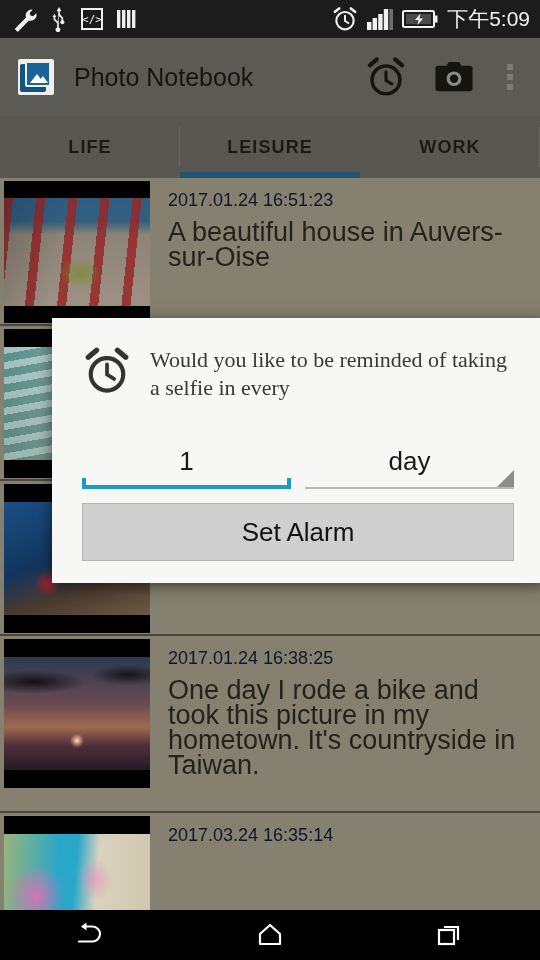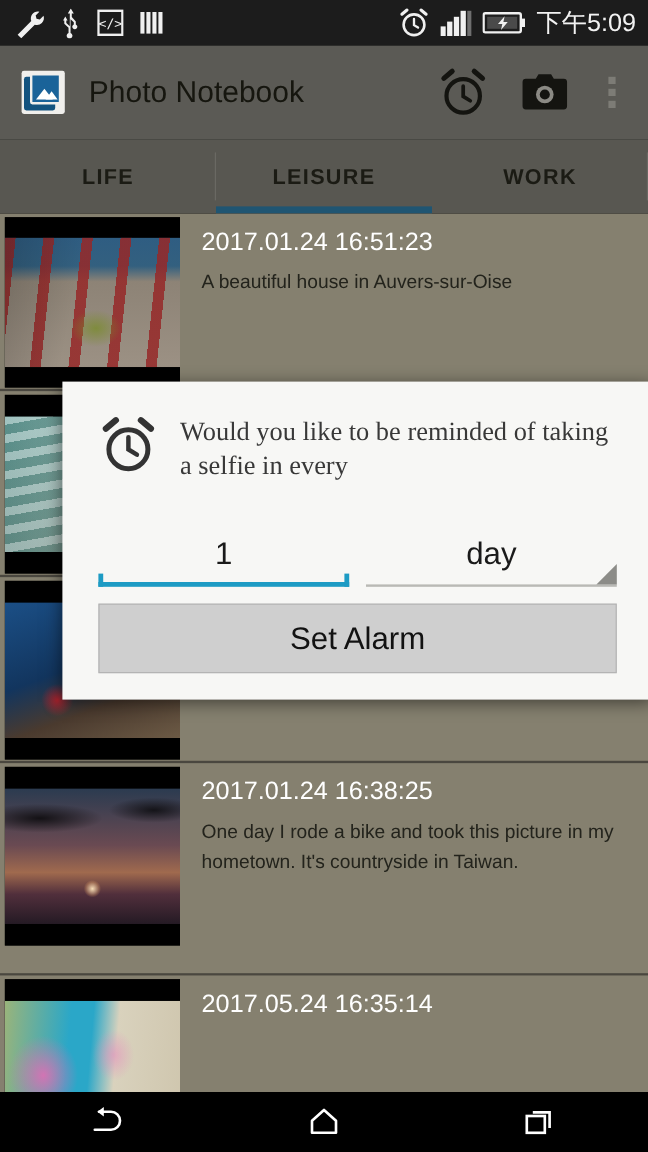--- a/index.html
+++ b/index.html
@@ -95,25 +95,25 @@
     padding:0;
   }
   .thumb {
     position:relative; width:146px; flex:0 0 146px;
     margin:3px 0 3px 4px; background:#000; overflow:hidden;
   }
   .thumb .ph { position:absolute; left:0; right:0; }
   .thumb .bar { position:absolute; left:0; right:0; background:#000; }
   .rtext { flex:1 1 auto; padding:12px 10px 10px 18px; min-width:0; }
   .r-date {
-    color:#ffffff; font-size:21px; margin-bottom:9px;
+    color:#0f172a; font-size:18px; margin-bottom:9px;
     font-family:"Liberation Sans", sans-serif; white-space:nowrap;
   }
   .r-desc {
-    color:#23231c; font-size:16px; line-height:25px;
+    color:#23231c; font-size:27px; line-height:25px;
     font-family:"Liberation Sans", sans-serif;
   }
 
   
   .art-house {
     background:
       radial-gradient(ellipse 30px 22px at 52% 70%, rgba(120,140,40,.75) 0%, rgba(120,140,40,0) 70%),
       linear-gradient(100deg, rgba(0,0,0,.18) 0%, rgba(0,0,0,0) 40%),
       repeating-linear-gradient(96deg, rgba(150,40,40,.85) 0px, rgba(150,40,40,.85) 9px, rgba(0,0,0,0) 9px, rgba(0,0,0,0) 32px),
       linear-gradient(180deg, #2f5d82 0%, #33607f 22%, #8d8376 34%, #9c9184 100%);
@@ -353,21 +353,21 @@
       </div>
     </div>
 
     <div class="row" style="height:155px">
       <div class="thumb" style="height:149px">
         <div class="ph art-flowers" style="top:18px; bottom:18px"></div>
         <div class="bar" style="top:0; height:18px"></div>
 
       </div>
       <div class="rtext">
-        <div class="r-date">2017.05.24 16:35:14</div>
+        <div class="r-date">2017.03.24 16:35:14</div>
       </div>
     </div>
 
   </div>
 
   <div class="scrim"></div>
 
   <div class="dialog">
     <div class="dlg-head">
       <svg width="50" height="50" viewBox="0 0 24 24" style="flex:0 0 auto; margin-top:2px;">

